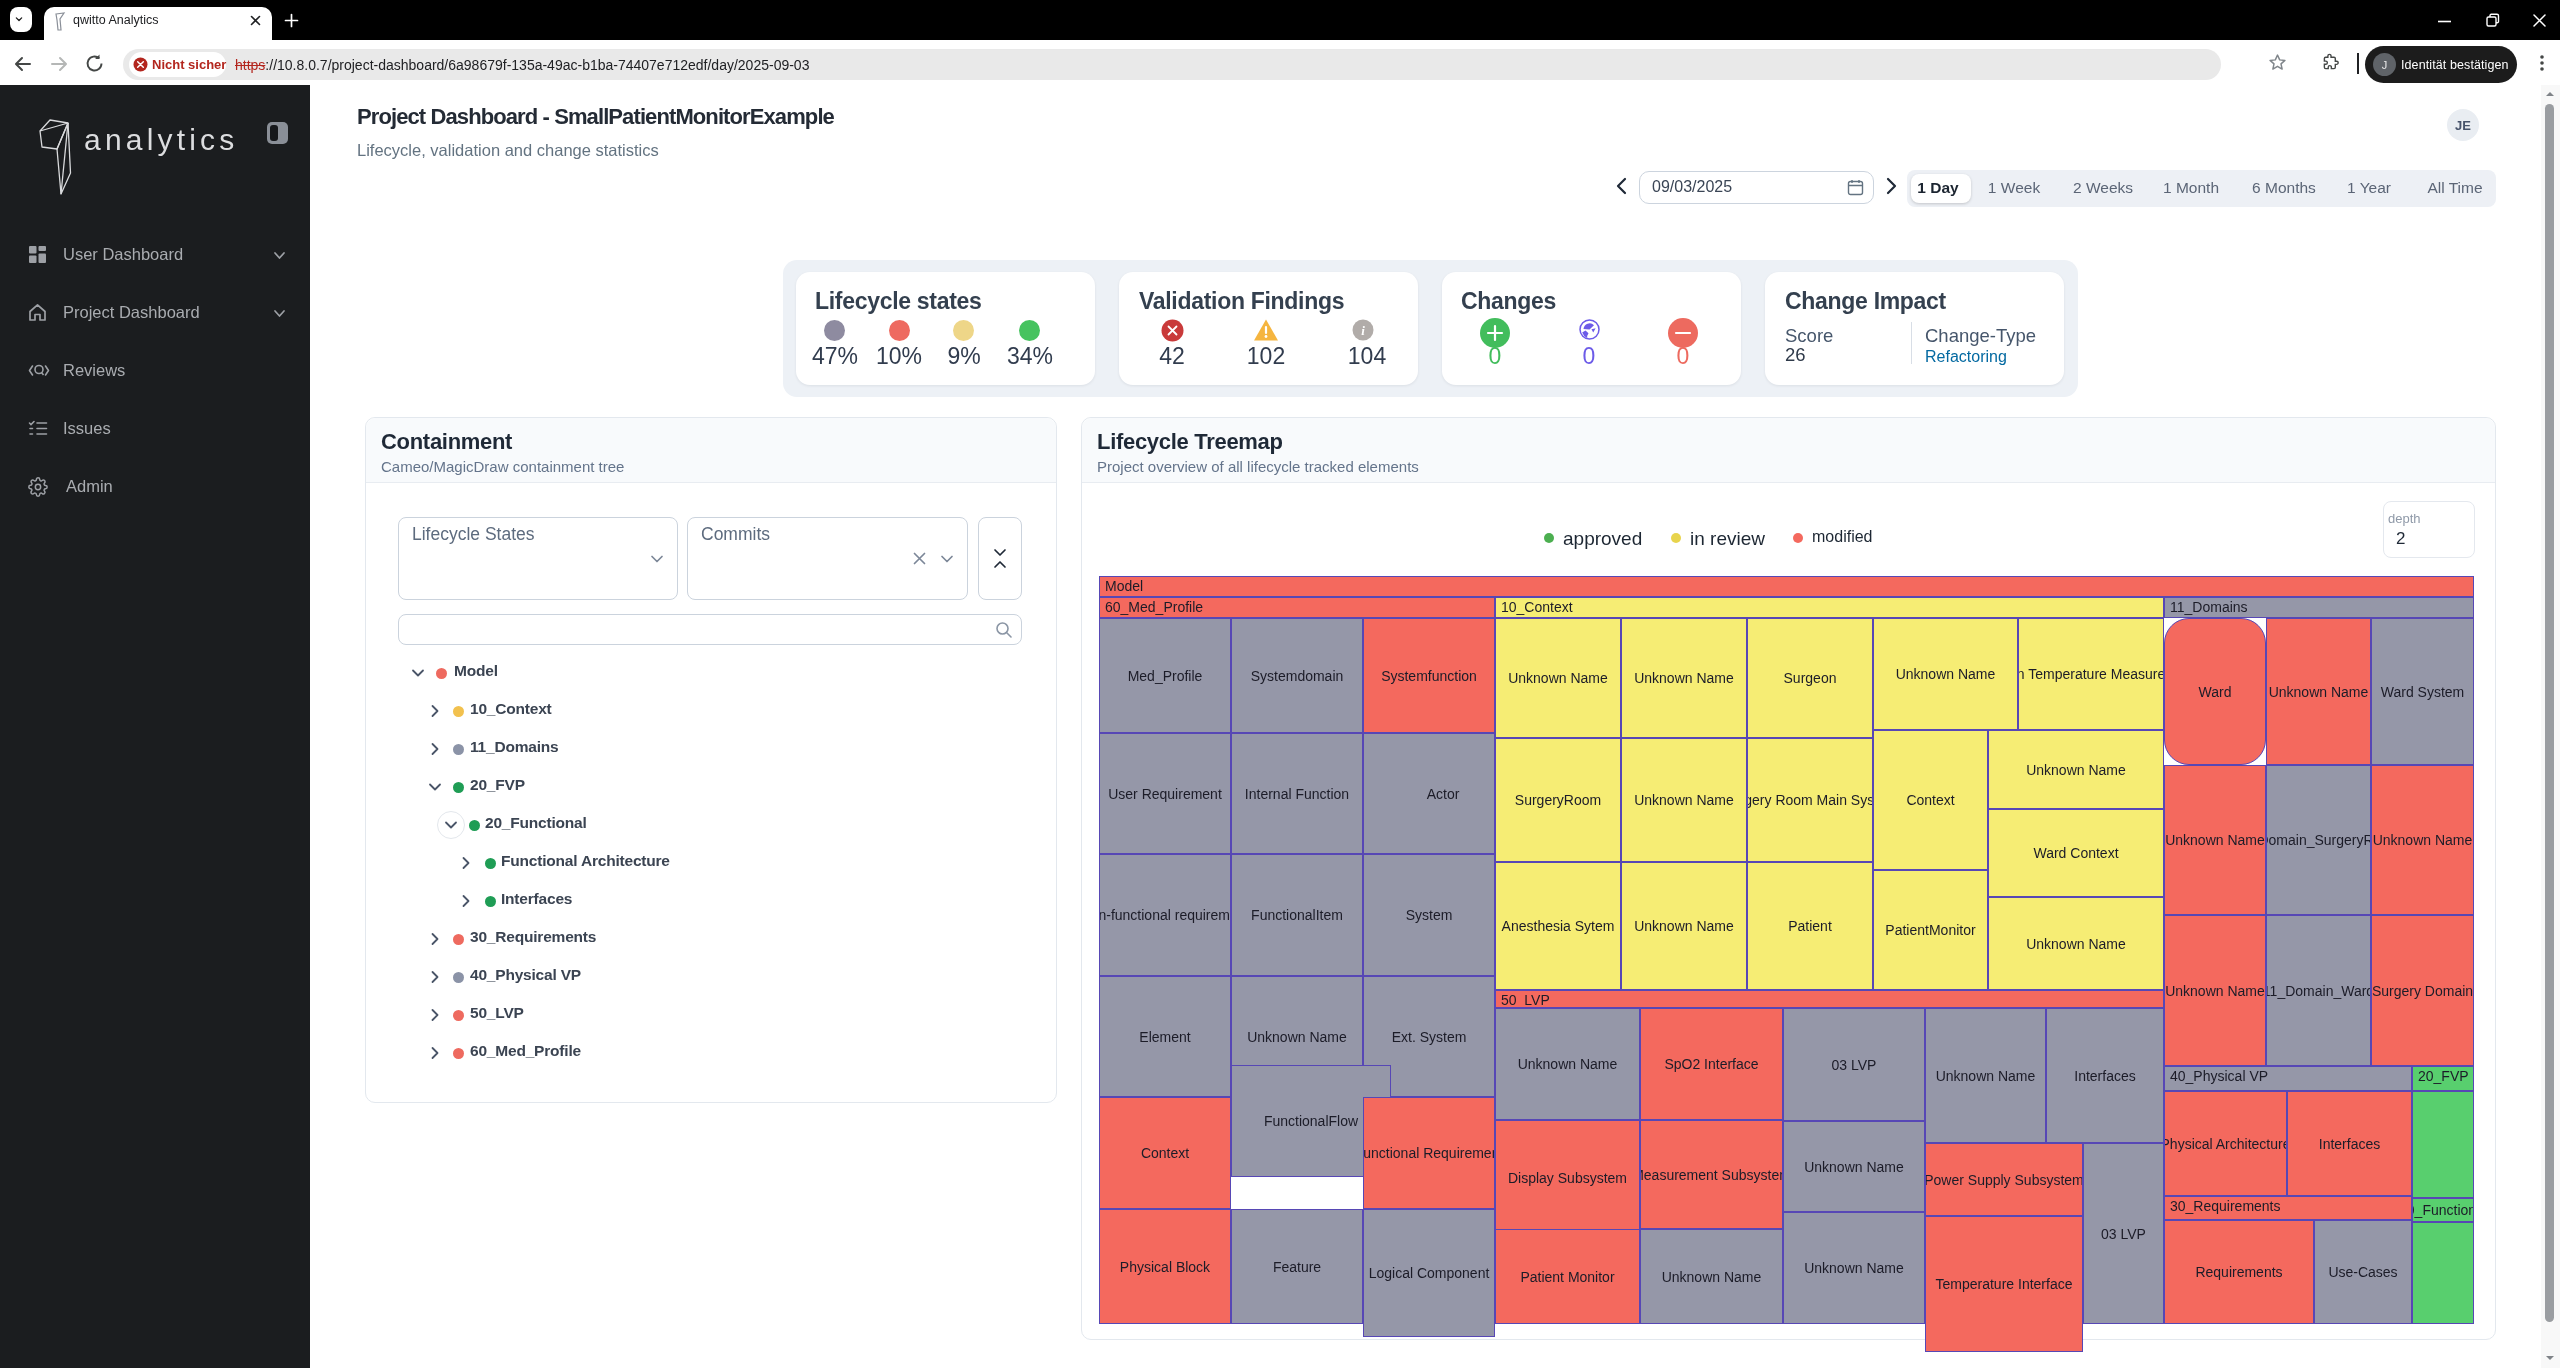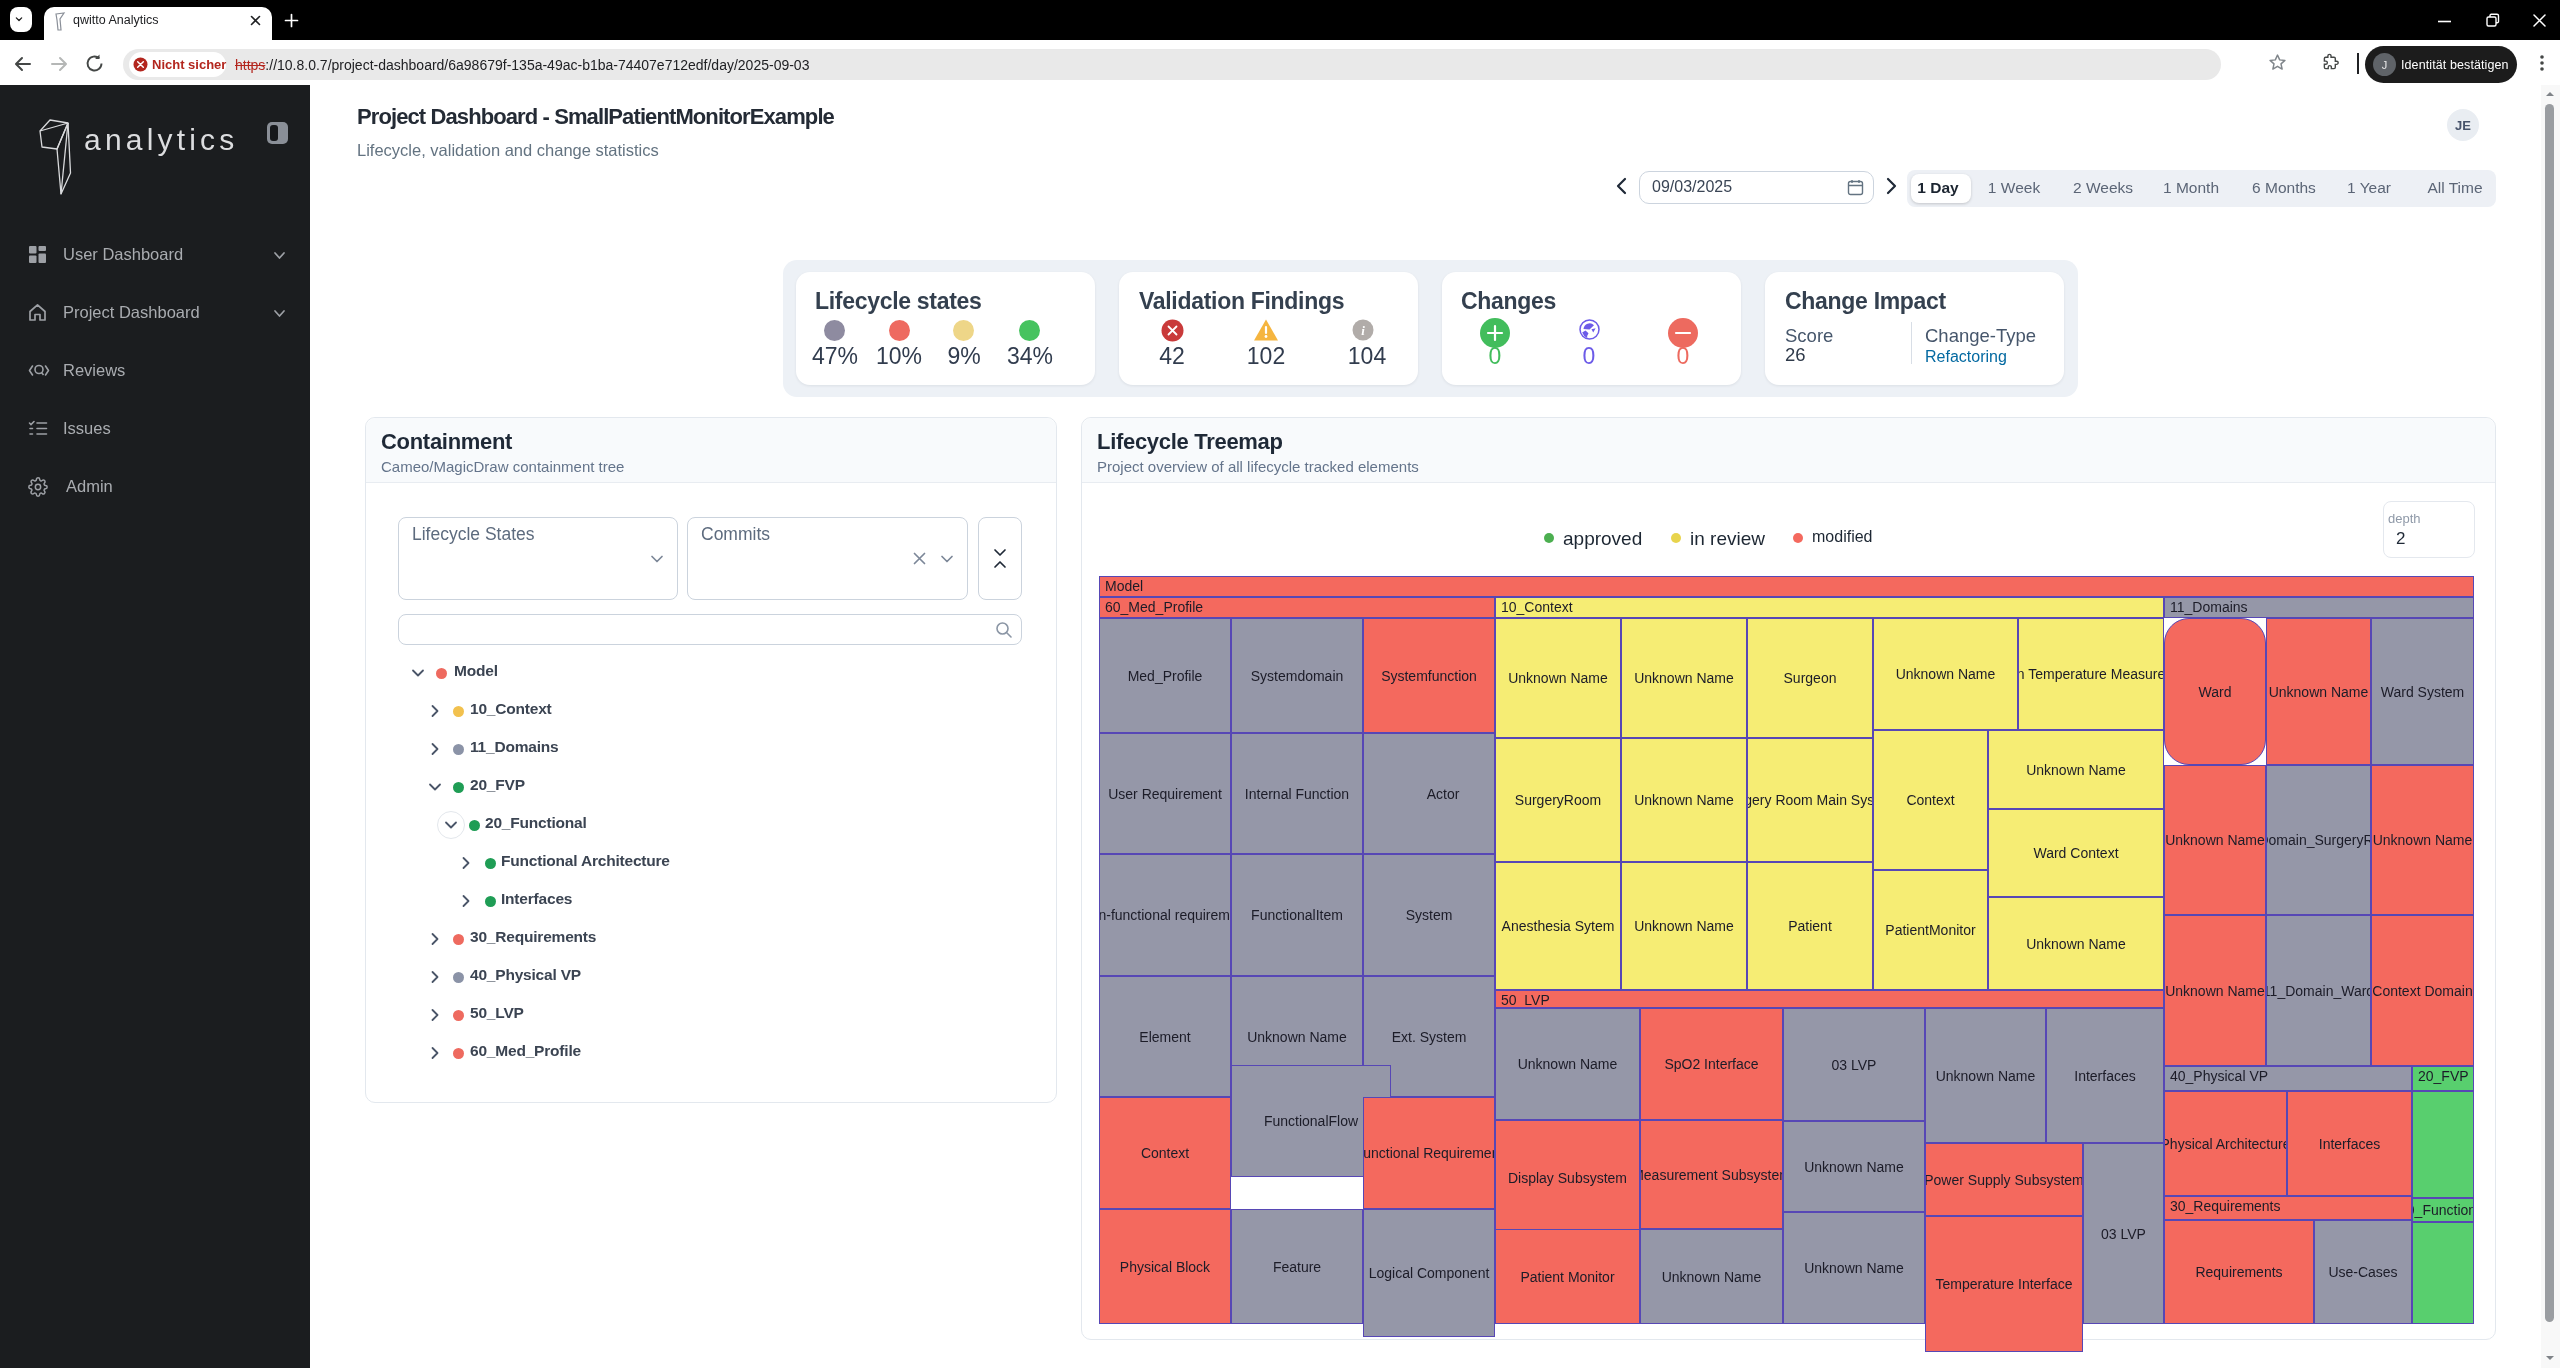--- a/index.html
+++ b/index.html
@@ -373,21 +373,21 @@
 <div class="tmc" style="left:1988px;top:897px;width:176px;height:93px;background:#f6ed74;">Unknown Name</div>
 <div class="tmh" style="left:2164px;top:597px;width:310px;height:21px;background:#9597a8;">11_Domains</div>
 <div class="tmc" style="left:2164px;top:618px;width:102px;height:147px;background:#f4695e;border-radius:25px;">Ward</div>
 <div class="tmc" style="left:2266px;top:618px;width:105px;height:147px;background:#f4695e;">Unknown Name</div>
 <div class="tmc" style="left:2371px;top:618px;width:103px;height:147px;background:#9597a8;">Ward System</div>
 <div class="tmc" style="left:2164px;top:765px;width:102px;height:150px;background:#f4695e;">Unknown Name</div>
 <div class="tmc" style="left:2266px;top:765px;width:105px;height:150px;background:#9597a8;">11_Domain_SurgeryRoom</div>
 <div class="tmc" style="left:2371px;top:765px;width:103px;height:150px;background:#f4695e;">Unknown Name</div>
 <div class="tmc" style="left:2164px;top:915px;width:102px;height:151px;background:#f4695e;">Unknown Name</div>
 <div class="tmc" style="left:2266px;top:915px;width:105px;height:151px;background:#9597a8;">11_Domain_Ward</div>
-<div class="tmc" style="left:2371px;top:915px;width:103px;height:151px;background:#f4695e;">Context Domain</div>
+<div class="tmc" style="left:2371px;top:915px;width:103px;height:151px;background:#f4695e;">Surgery Domain</div>
 <div class="tmh" style="left:1495px;top:990px;width:669px;height:18px;background:#f4695e;">50_LVP</div>
 <div class="tmc" style="left:1495px;top:1008px;width:145px;height:112px;background:#9597a8;">Unknown Name</div>
 <div class="tmc" style="left:1640px;top:1008px;width:143px;height:112px;background:#f4695e;">SpO2 Interface</div>
 <div class="tmc" style="left:1783px;top:1008px;width:142px;height:113px;background:#9597a8;">03 LVP</div>
 <div class="tmc" style="left:1925px;top:1008px;width:121px;height:135px;background:#9597a8;">Unknown Name</div>
 <div class="tmc" style="left:2046px;top:1008px;width:118px;height:135px;background:#9597a8;">Interfaces</div>
 <div class="tmc" style="left:1495px;top:1120px;width:145px;height:116px;background:#f4695e;">Display Subsystem</div>
 <div class="tmc" style="left:1640px;top:1120px;width:143px;height:109px;background:#f4695e;">Measurement Subsystem</div>
 <div class="tmc" style="left:1783px;top:1121px;width:142px;height:91px;background:#9597a8;">Unknown Name</div>
 <div class="tmc" style="left:1925px;top:1143px;width:158px;height:73px;background:#f4695e;">Power Supply Subsystem</div>

